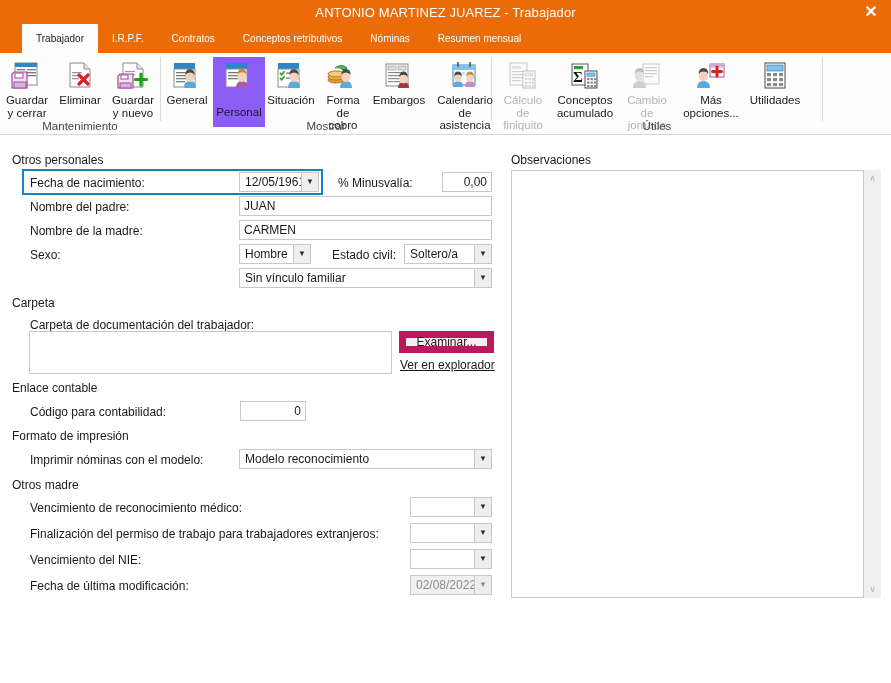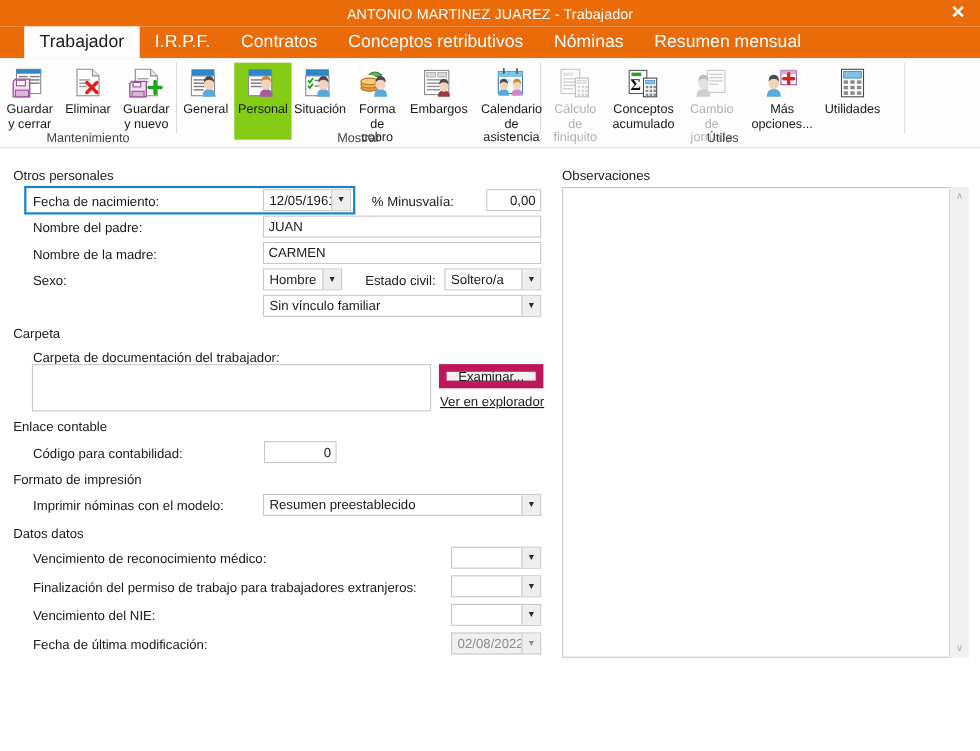--- a/index.html
+++ b/index.html
@@ -27,39 +27,39 @@
     line-height:1;
   }
 
   
   .tabstrip{
     height:29px; background:#ea6b08; display:flex; align-items:flex-end;
     padding-left:22px; position:relative;
   }
   .tab{
     height:29px; padding:0 14px; display:flex; align-items:center;
-    color:#ffffff; font-size:16px; white-space:nowrap; cursor:pointer;
+    color:#ffffff; font-size:10px; white-space:nowrap; cursor:pointer;
   }
   .tab.active{
     background:#fdfdfd; color:#1a1a1a;
   }
 
   
   .ribbon{
     height:82px; background:#fdfdfd; display:flex;
     position:relative; border-bottom:1px solid #d7d7d7;
   }
   .rgroup{ display:flex; align-items:flex-start; padding-top:4px; position:relative; }
   .rsep{ width:1px; background:#dadada; margin:4px 0 2px 0; height:64px; align-self:flex-start; }
   .rbtn{
     width:auto; min-width:52px; padding:3px 5px 0 5px;
     display:flex; flex-direction:column; align-items:center;
     cursor:pointer; height:70px;
   }
-  .rbtn.selected{ background:#84cc16; }
+  .rbtn.selected{ background:#8b5cf6;gap:12px; }
   .rbtn.disabled{ cursor:default; }
   .rbtn .ricon{ width:34px; height:32px; display:block; margin-bottom:2px; }
   .rbtn .rlabel{
     font-size:11.5px; line-height:12.5px; text-align:center; color:#1a1a1a;
     white-space:pre-line;
   }
   .rbtn.disabled .rlabel{ color:#b2b2b2; }
   .rcaption{
     position:absolute; bottom:2px; left:0; right:0; text-align:center;
     font-size:11.5px; color:#444;
@@ -483,25 +483,25 @@
   <div class="btn" style="left:399px; top:196px; width:95px; height:22px;">Examinar...</div>
   <div class="linkbtn" style="left:400px; top:223px;">Ver en explorador</div>
 
   <div class="section-title" style="left:12px; top:246px;">Enlace contable</div>
   <div class="flabel" style="left:30px; top:270px;">Código para contabilidad:</div>
   <div class="numbox" style="left:240px; top:266px; width:66px;">0</div>
 
   <div class="section-title" style="left:12px; top:294px;">Formato de impresión</div>
   <div class="flabel" style="left:30px; top:318px;">Imprimir nóminas con el modelo:</div>
   <div class="combo btnarrow" style="left:239px; top:314px; width:253px;">
-    <span class="cval">Resumen preestablecido</span>
-    <span class="carrow">▼</span>
-  </div>
-
-  <div class="section-title" style="left:12px; top:343px;">Datos datos</div>
+    <span class="cval">Modelo reconocimiento</span>
+    <span class="carrow">▼</span>
+  </div>
+
+  <div class="section-title" style="left:12px; top:343px;">Otros madre</div>
 
   <div class="flabel" style="left:30px; top:366px;">Vencimiento de reconocimiento médico:</div>
   <div class="combo btnarrow" style="left:410px; top:362px; width:82px;">
     <span class="cval"></span>
     <span class="carrow">▼</span>
   </div>
 
   <div class="flabel" style="left:30px; top:392px;">Finalización del permiso de trabajo para trabajadores extranjeros:</div>
   <div class="combo btnarrow" style="left:410px; top:388px; width:82px;">
     <span class="cval"></span>

